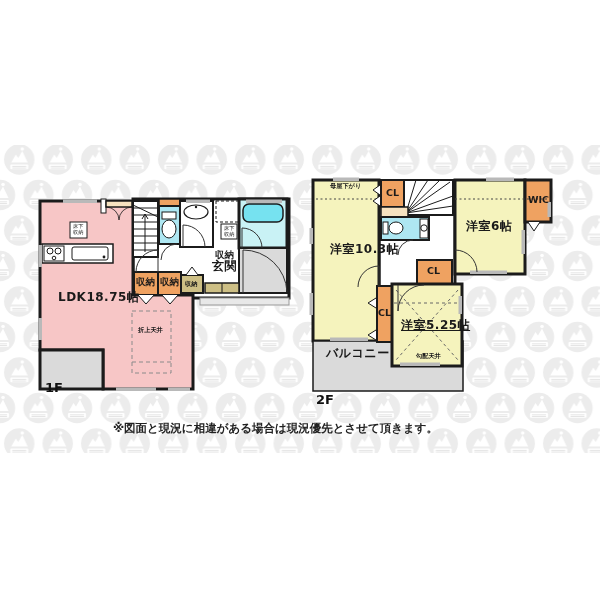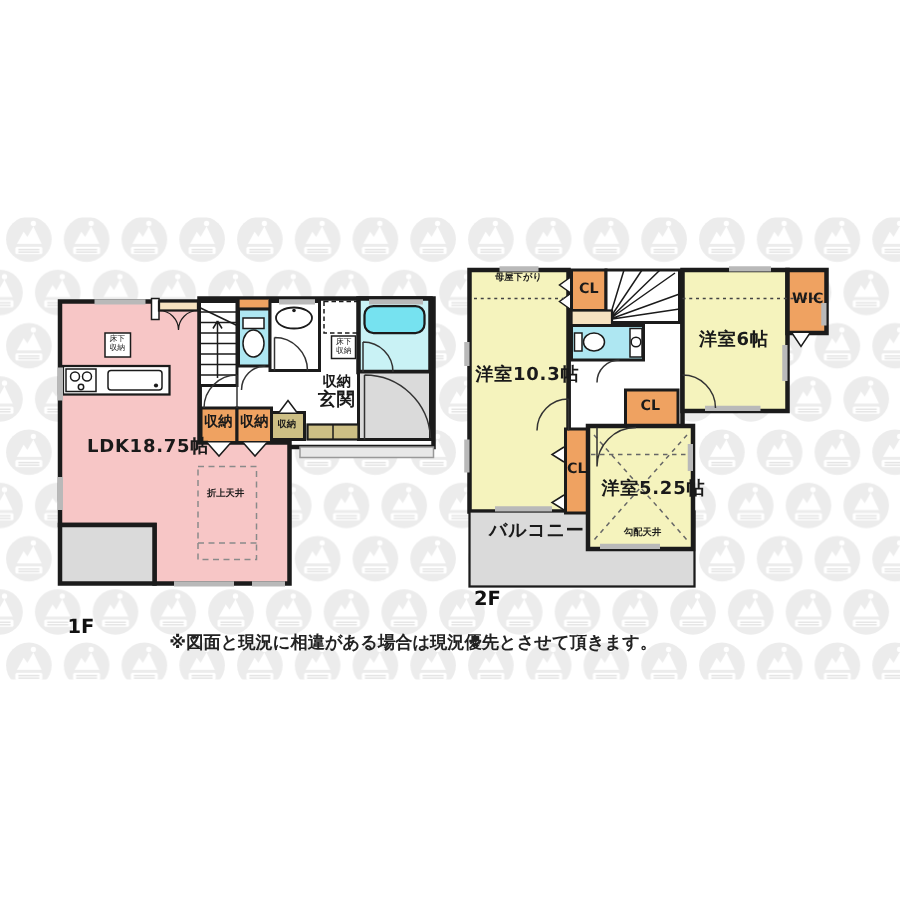--- a/index.html
+++ b/index.html
@@ -197,28 +197,28 @@
 
   <div class="lbl room-lbl" style="left:58px;top:291px;">LDK18.75帖</div>
   <div class="lbl small-lbl" style="left:136px;top:277px;">収納</div>
   <div class="lbl small-lbl" style="left:160px;top:277px;">収納</div>
   <div class="lbl micro-lbl" style="left:185px;top:280px;">収納</div>
   <div class="lbl small-lbl" style="left:215px;top:250px;">収納</div>
   <div class="lbl room-lbl" style="left:212px;top:260px;text-align:center;">玄関</div>
   <div class="lbl micro-lbl" style="left:138px;top:326px;">折上天井</div>
   <div class="lbl nano-lbl" style="left:72px;top:224px;width:24px;">床下収納</div>
   <div class="lbl nano-lbl" style="left:223px;top:226px;width:24px;">床下収納</div>
-  <div class="lbl floor-lbl" style="left:45px;top:412px;">1F</div>
+  <div class="lbl floor-lbl" style="left:45px;top:381px;">1F</div>
 
   <div class="lbl micro-lbl" style="left:330px;top:182px;">母屋下がり</div>
   <div class="lbl small-lbl" style="left:386px;top:188px;">CL</div>
-  <div class="lbl room-lbl" style="left:317px;top:243px;">洋室10.3帖</div>
+  <div class="lbl room-lbl" style="left:330px;top:243px;">洋室10.3帖</div>
   <div class="lbl room-lbl" style="left:466px;top:220px;">洋室6帖</div>
   <div class="lbl small-lbl" style="left:528px;top:195px;">WIC</div>
   <div class="lbl small-lbl" style="left:427px;top:266px;">CL</div>
   <div class="lbl small-lbl" style="left:378px;top:308px;">CL</div>
-  <div class="lbl room-lbl" style="left:401px;top:319px;">洋室5.25帖</div>
+  <div class="lbl room-lbl" style="left:401px;top:319px;text-decoration:underline;">洋室5.25帖</div>
   <div class="lbl micro-lbl" style="left:416px;top:352px;">勾配天井</div>
   <div class="lbl room-lbl" style="left:326px;top:347px;">バルコニー</div>
   <div class="lbl floor-lbl" style="left:316px;top:393px;">2F</div>
 
   <div class="disclaimer">※図面と現況に相違がある場合は現況優先とさせて頂きます。</div>
 </div>
 
 </body></html>

